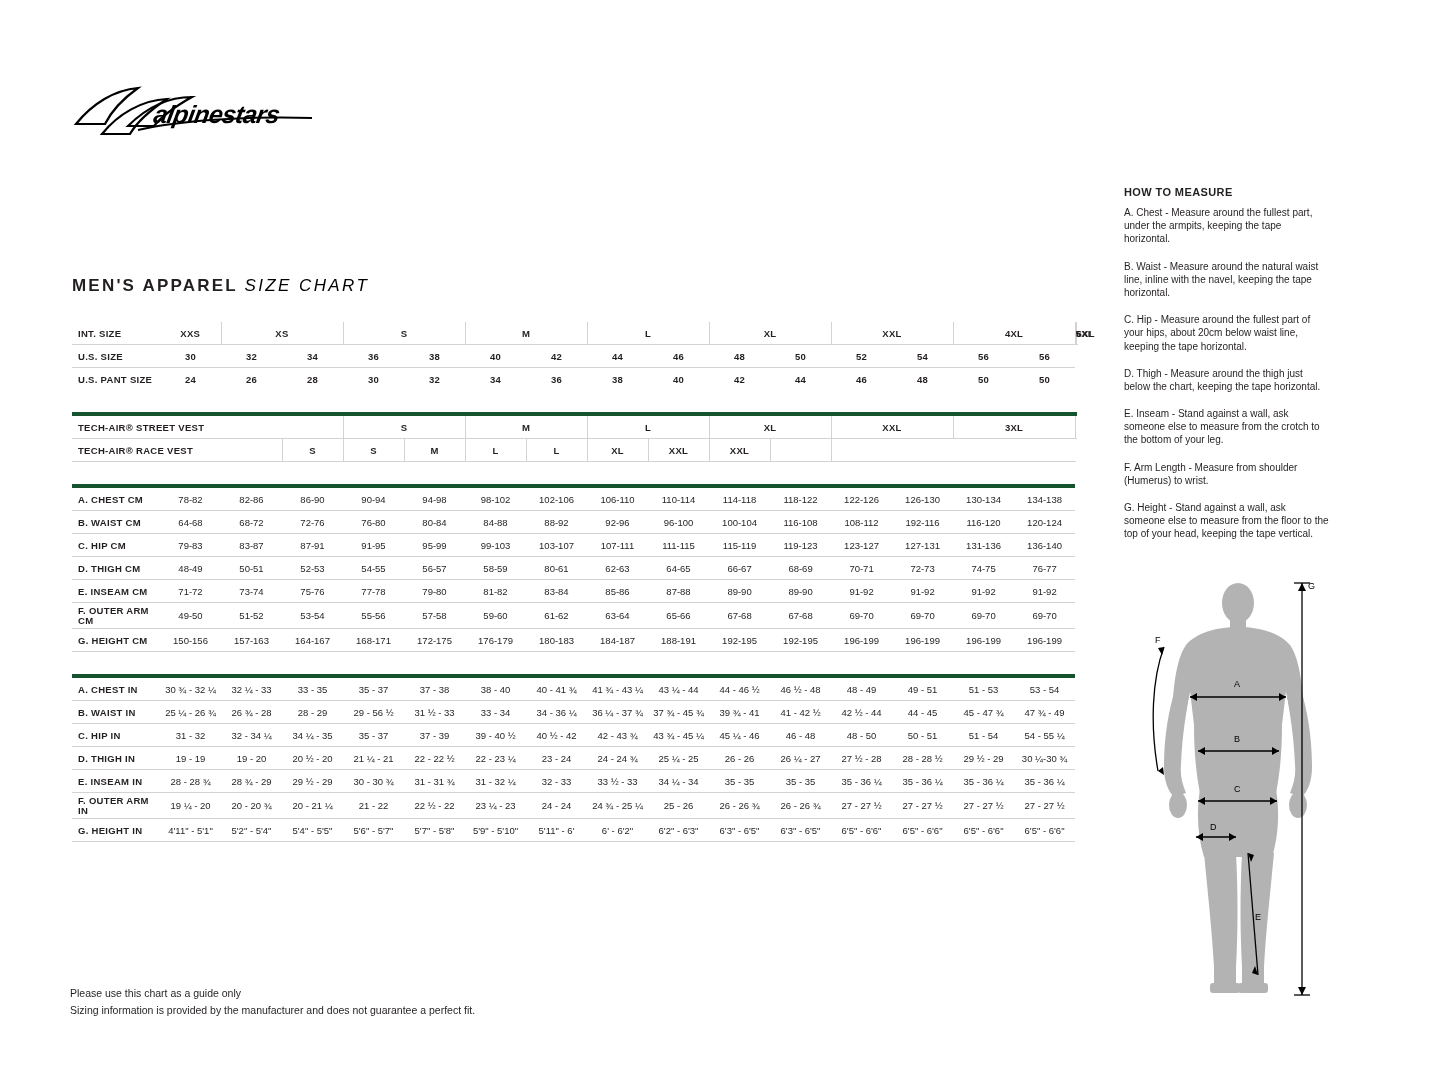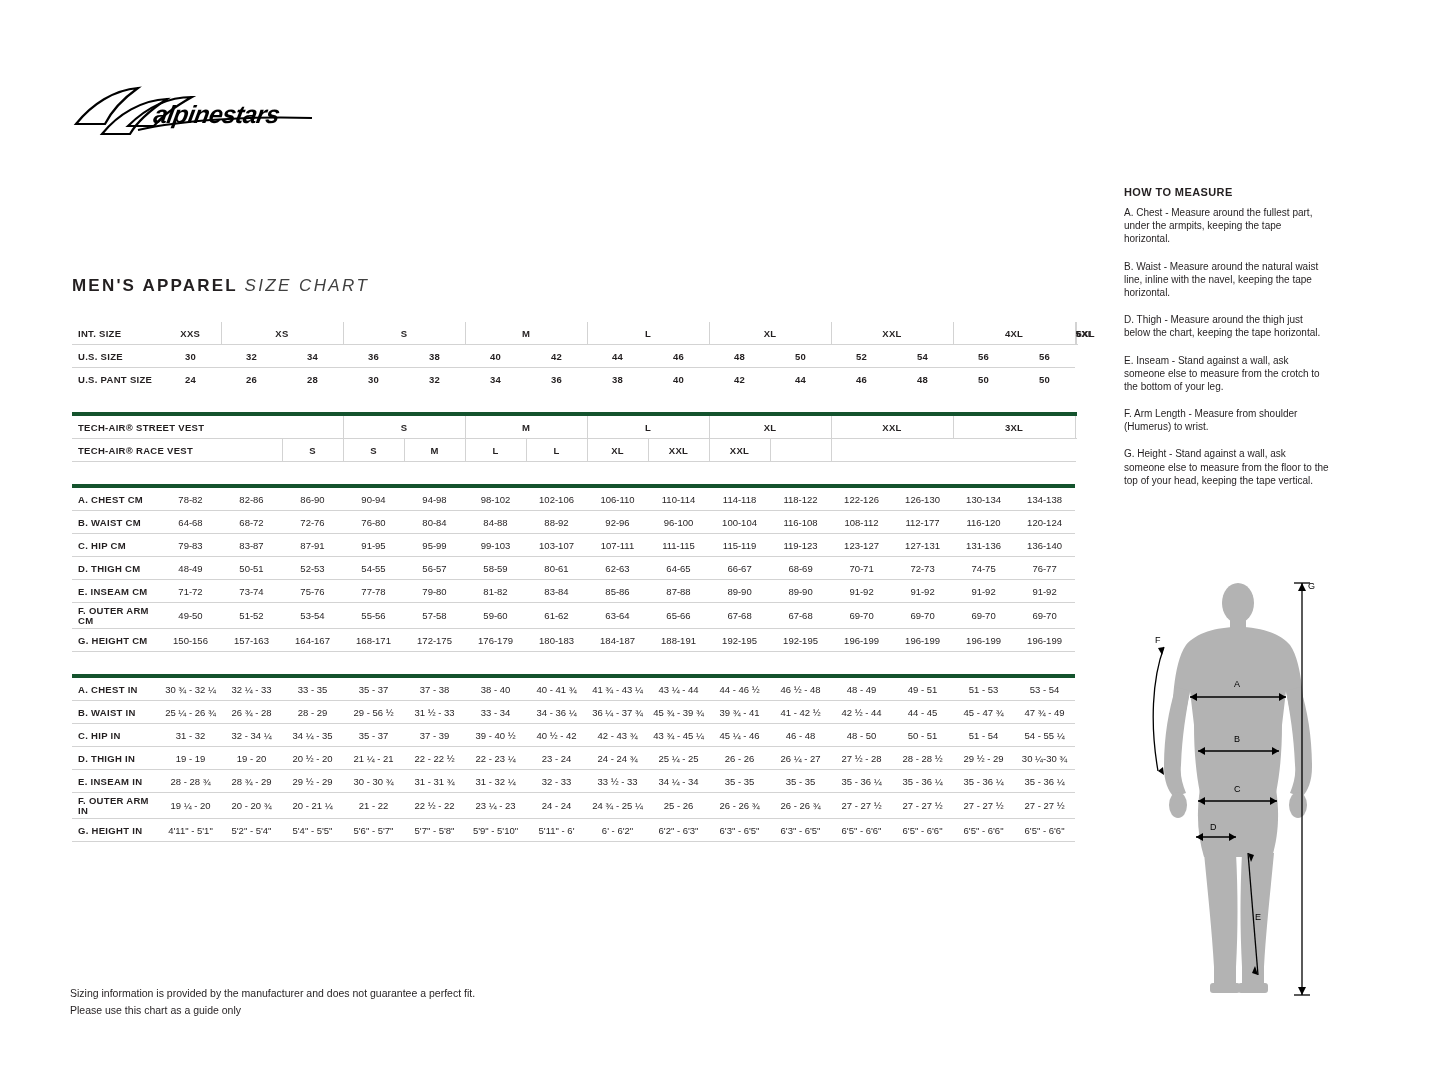--- a/index.html
+++ b/index.html
@@ -32,21 +32,21 @@
     top: 276px;
     font-size: 17px;
     font-weight: bold;
     letter-spacing: 2.2px;
     white-space: nowrap;
   }
   #chart-title .sub {
     font-weight: normal;
     font-style: italic;
     letter-spacing: 2.4px;
-    color: #404040;
+    color: #000000;
   }
 
   
   #size-table {
     position: absolute;
     left: 72px;
     top: 322px;
     width: 1005px;
     border-collapse: collapse;
     table-layout: fixed;
@@ -263,21 +263,21 @@
       <td>72-76</td>
       <td>76-80</td>
       <td>80-84</td>
       <td>84-88</td>
       <td>88-92</td>
       <td>92-96</td>
       <td>96-100</td>
       <td>100-104</td>
       <td>116-108</td>
       <td>108-112</td>
-      <td>112-177</td>
+      <td>192-116</td>
       <td>116-120</td>
       <td>120-124</td>
     </tr>
 
     <tr class="bb">
       <td class="rowhead">C. HIP CM</td>
       <td>79-83</td>
       <td>83-87</td>
       <td>87-91</td>
       <td>91-95</td>
@@ -396,21 +396,21 @@
     <tr class="bb">
       <td class="rowhead">B. WAIST IN</td>
       <td>25 ¼ - 26 ¾</td>
       <td>26 ¾ - 28</td>
       <td>28  - 29</td>
       <td>29  - 56 ½</td>
       <td>31 ½ - 33</td>
       <td>33  - 34</td>
       <td>34  - 36 ¼</td>
       <td>36 ¼ - 37 ¾</td>
-      <td>45 ¾ - 39 ¾</td>
+      <td>37 ¾ - 45 ¾</td>
       <td>39 ¾ - 41</td>
       <td>41 - 42 ½</td>
       <td>42 ½ - 44</td>
       <td>44  - 45</td>
       <td>45  - 47 ¾</td>
       <td>47 ¾ - 49</td>
     </tr>
 
     <tr class="bb">
       <td class="rowhead">C. HIP IN</td>
@@ -503,28 +503,29 @@
       <td>6'3" - 6'5"</td>
       <td>6'5" - 6'6"</td>
       <td>6'5" - 6'6"</td>
       <td>6'5" - 6'6"</td>
       <td>6'5" - 6'6"</td>
     </tr>
   </tbody>
 </table>
 
 <div id="footnote">
+  <div>Please use this chart as a guide only</div>
   <div>Sizing information is provided by the manufacturer and does not guarantee a perfect fit.</div>
-  <div>Please use this chart as a guide only</div>
 </div>
 
 <div id="how-to">
   <h2>HOW TO MEASURE</h2>
   <p>A. Chest - Measure around the fullest part, under the armpits, keeping the tape horizontal.</p>
   <p>B. Waist - Measure around the natural waist line, inline with the navel, keeping the tape horizontal.</p>
+  <p>C. Hip - Measure around the fullest part of your hips, about 20cm below waist line, keeping the tape horizontal.</p>
   <p>D. Thigh - Measure around the thigh just below the chart, keeping the tape horizontal.</p>
   <p>E. Inseam - Stand against a wall, ask someone else to measure from the crotch to the bottom of your leg.</p>
   <p>F. Arm Length - Measure from shoulder (Humerus) to wrist.</p>
   <p>G. Height - Stand against a wall, ask someone else to measure from the floor to the top of your head, keeping the tape vertical.</p>
 </div>
 
 <div id="figure">
   <svg viewBox="0 0 300 430" width="300" height="430" xmlns="http://www.w3.org/2000/svg">
 
     <g fill="#b3b3b3" stroke="none">

